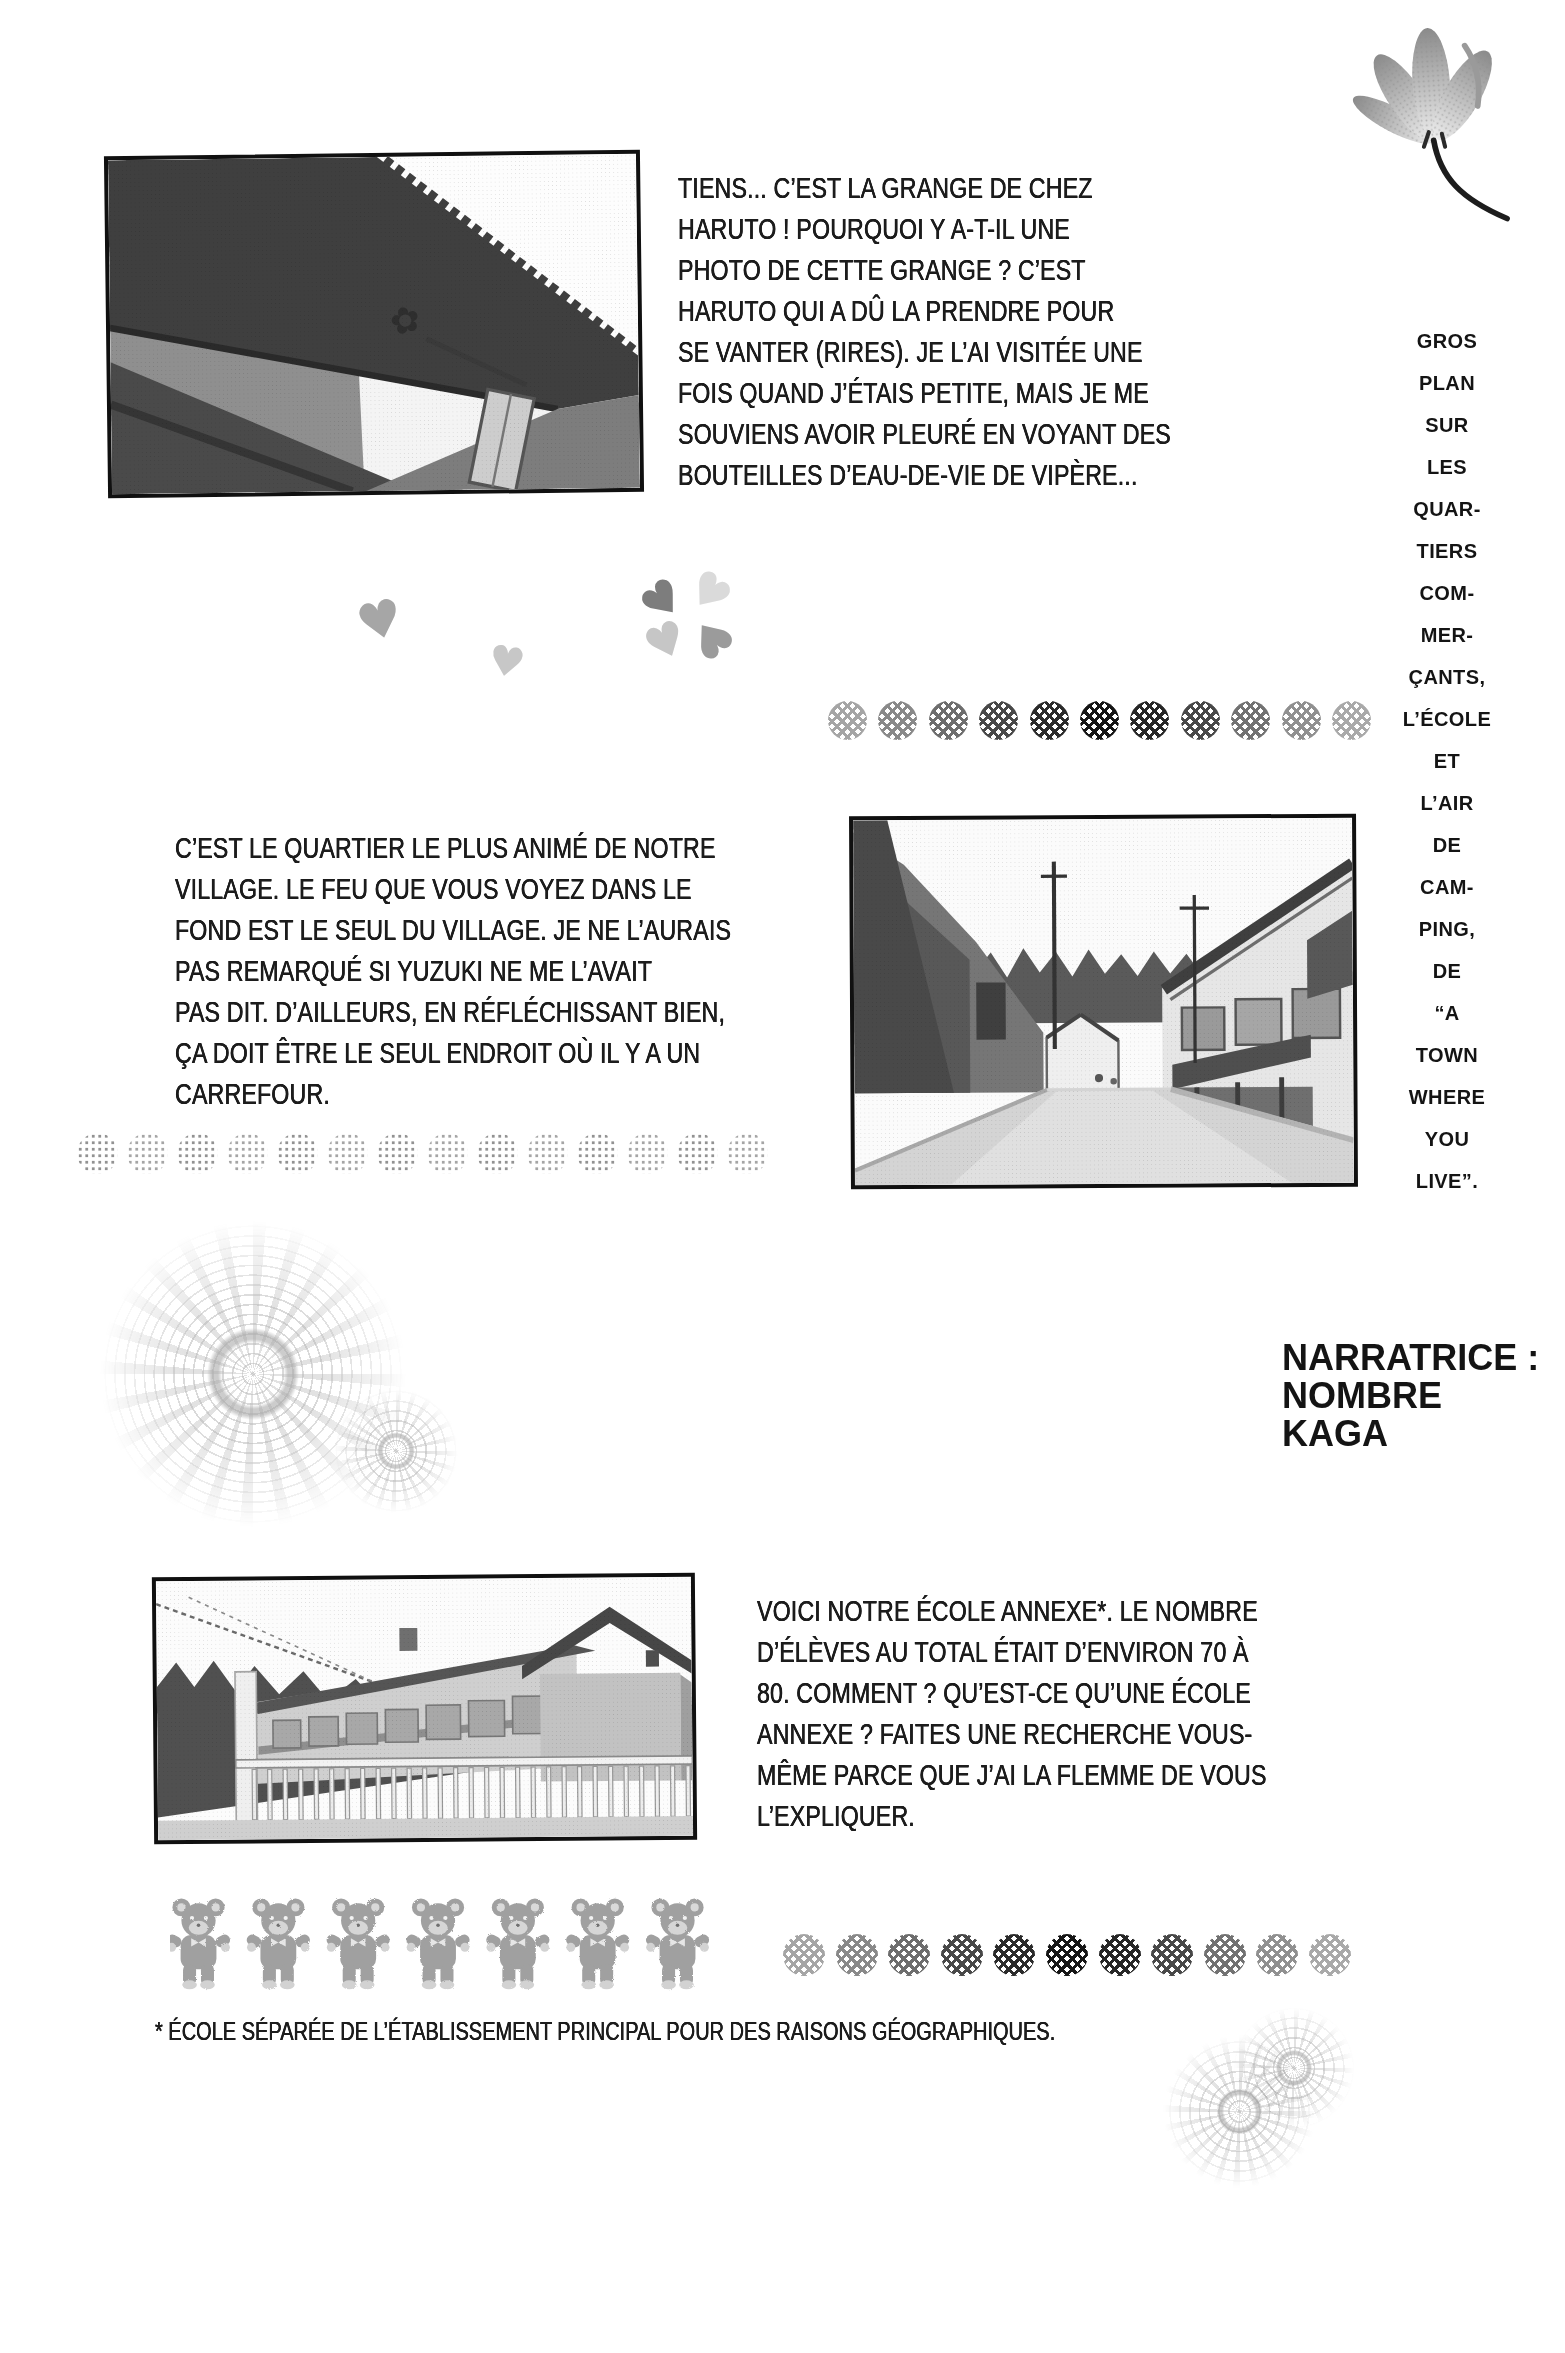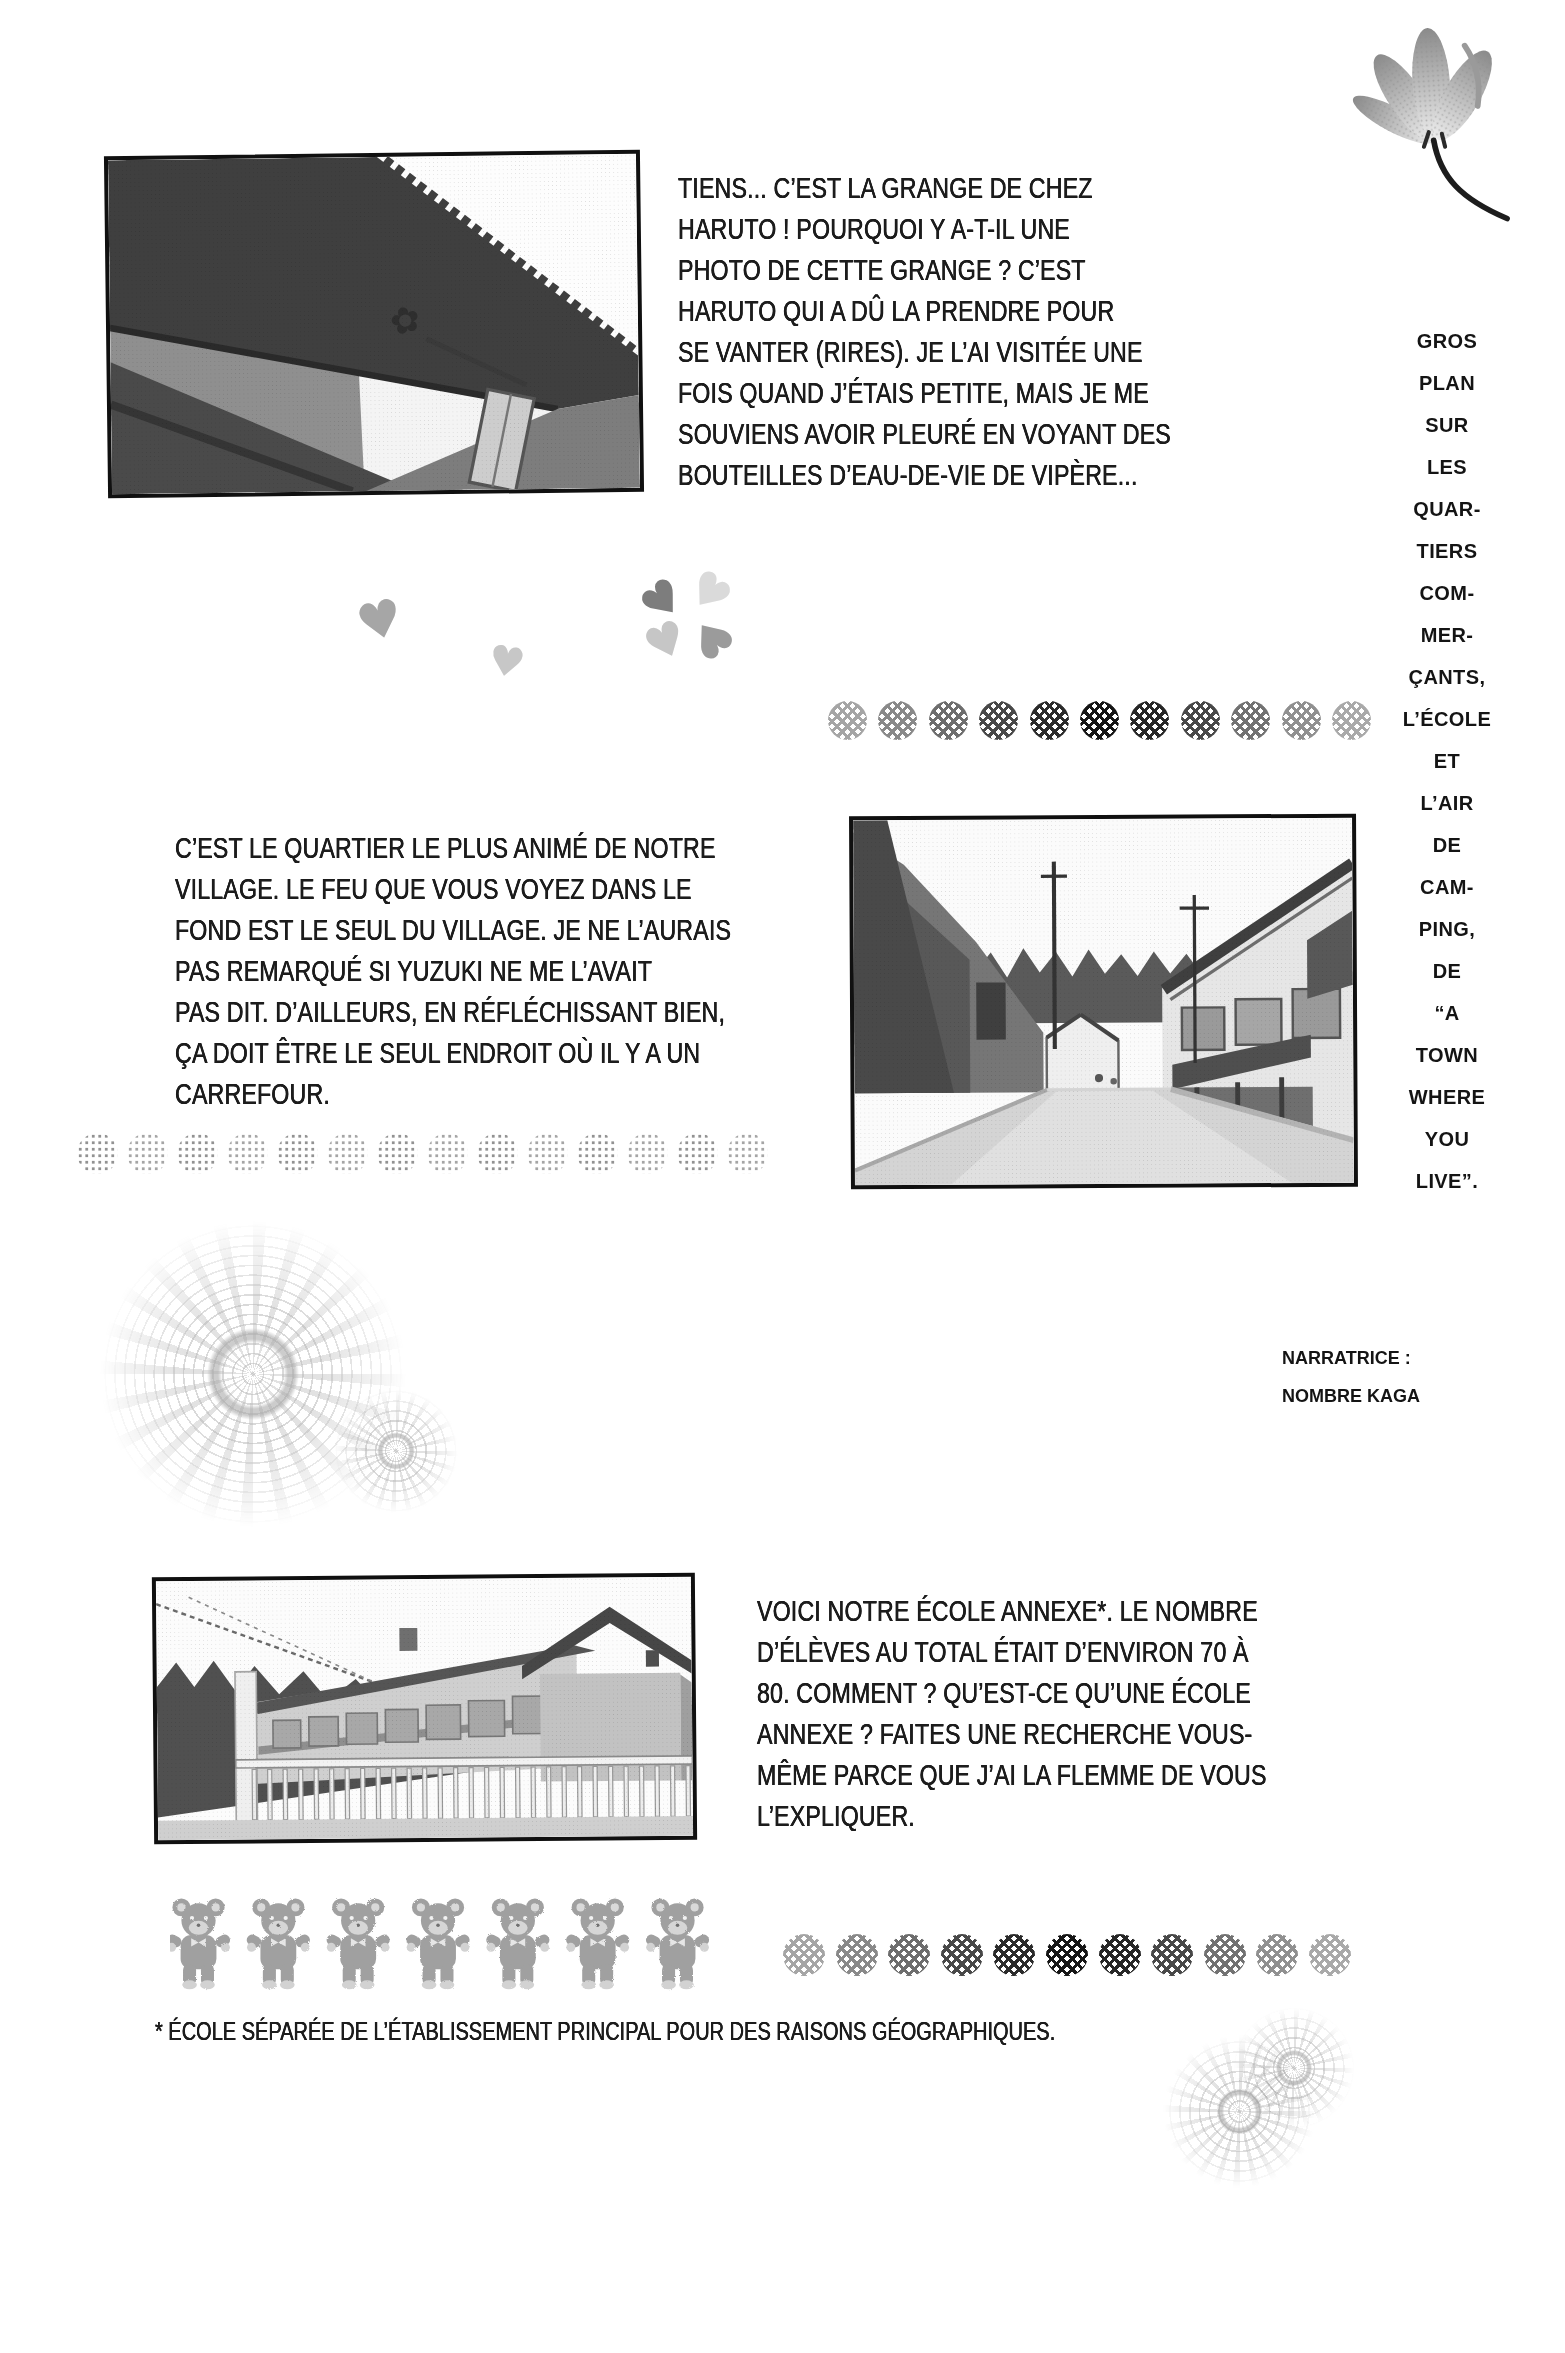--- a/index.html
+++ b/index.html
@@ -35,21 +35,21 @@
     text-shadow:0.3px 0 0 currentColor,-0.3px 0 0 currentColor;
   }
   
   .sidebar-title{
     position:absolute;left:1345px;top:320px;width:204px;
     font-weight:bold;font-size:20px;line-height:42px;text-align:center;
     white-space:pre-line;color:#141414;letter-spacing:0.4px;
   }
   .narrator{
     position:absolute;left:1282px;top:1339px;width:261px;
-    font-weight:bold;font-size:18px;line-height:38px;color:#141414;
+    font-weight:bold;font-size:36px;line-height:38px;color:#141414;
   }
   
   .dotrow{position:absolute;display:flex;align-items:center;}
   .dot{border-radius:50%;flex:0 0 auto;}
   .r-check .dot{
     width:39px;height:39px;
     background:
       repeating-linear-gradient(45deg,#151515 0 2.9px,transparent 2.9px 7.3px),
       repeating-linear-gradient(-45deg,#151515 0 2.9px,transparent 2.9px 7.3px);
   }

